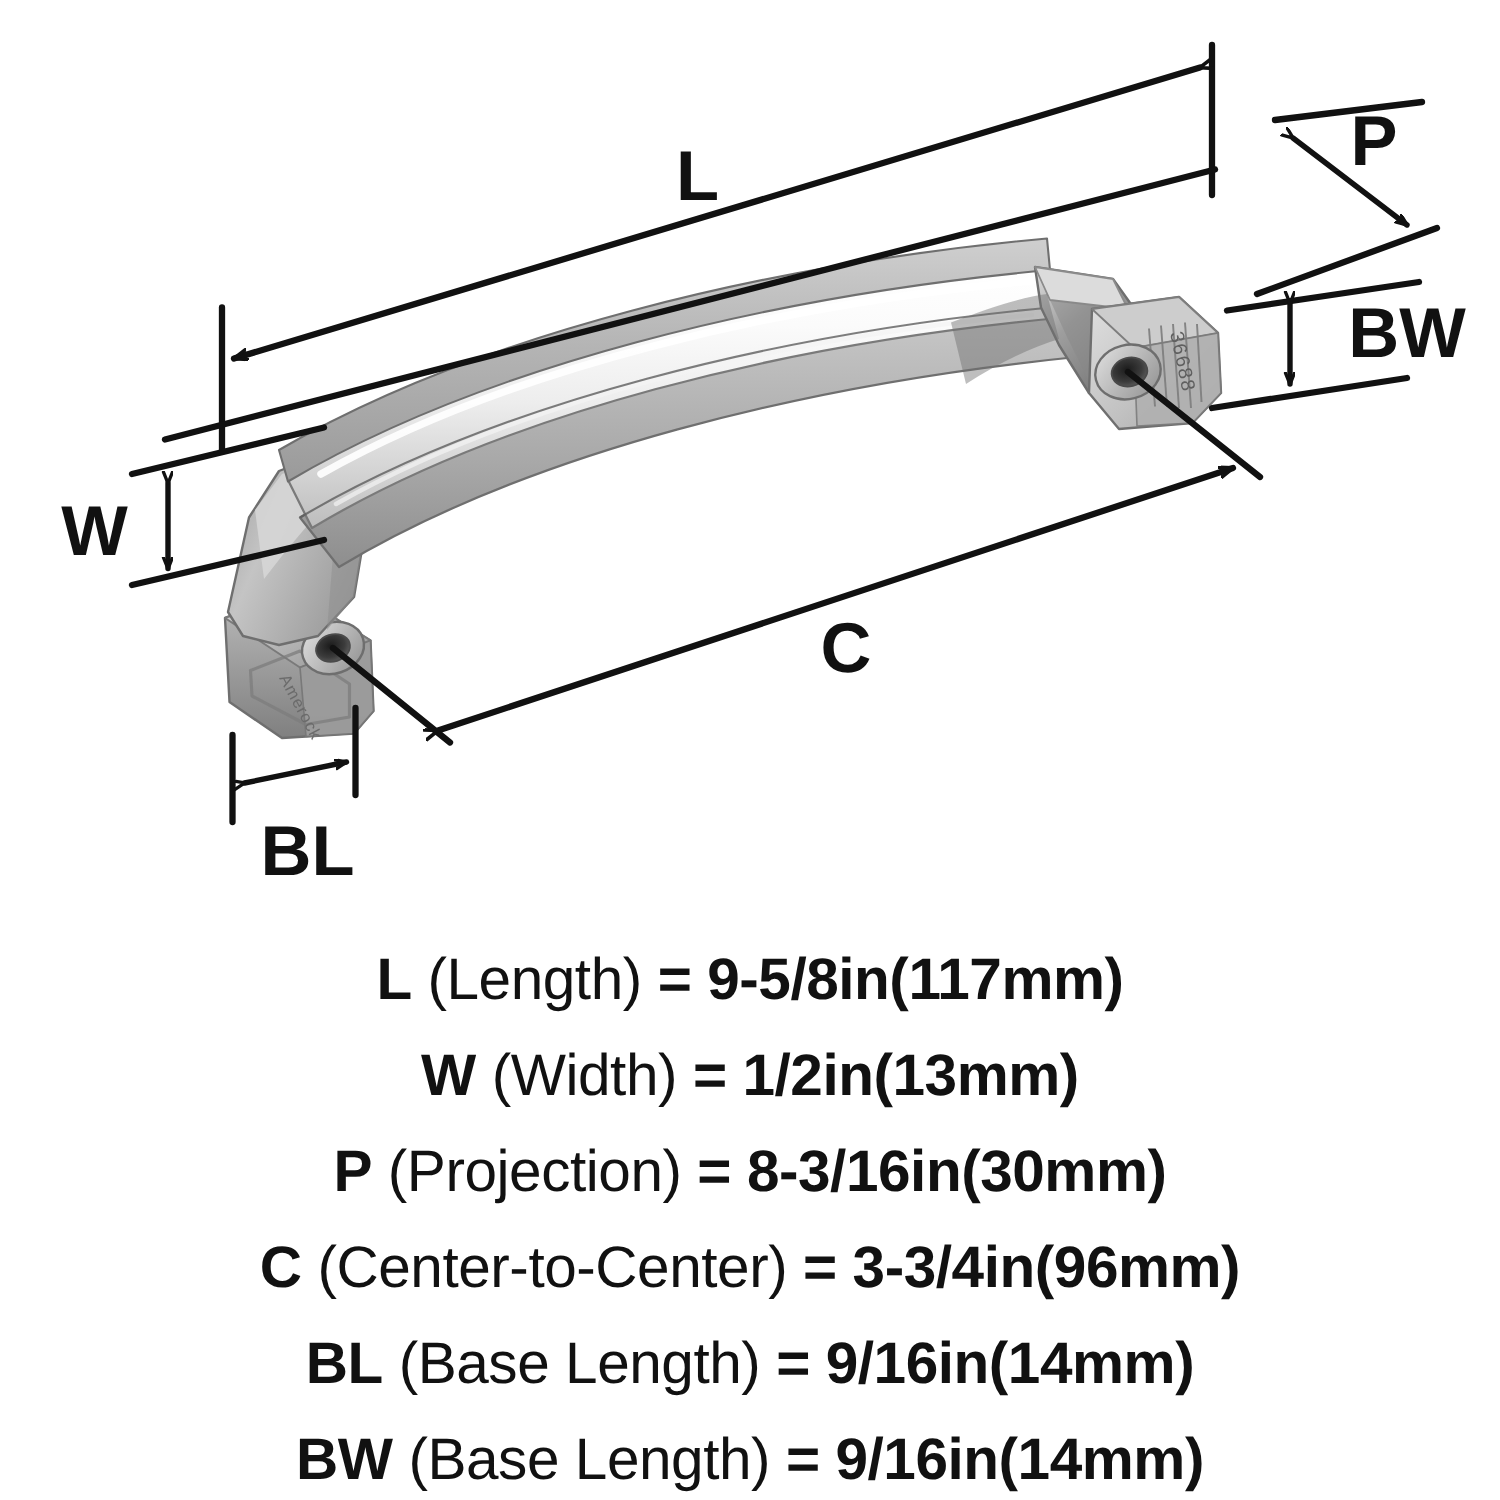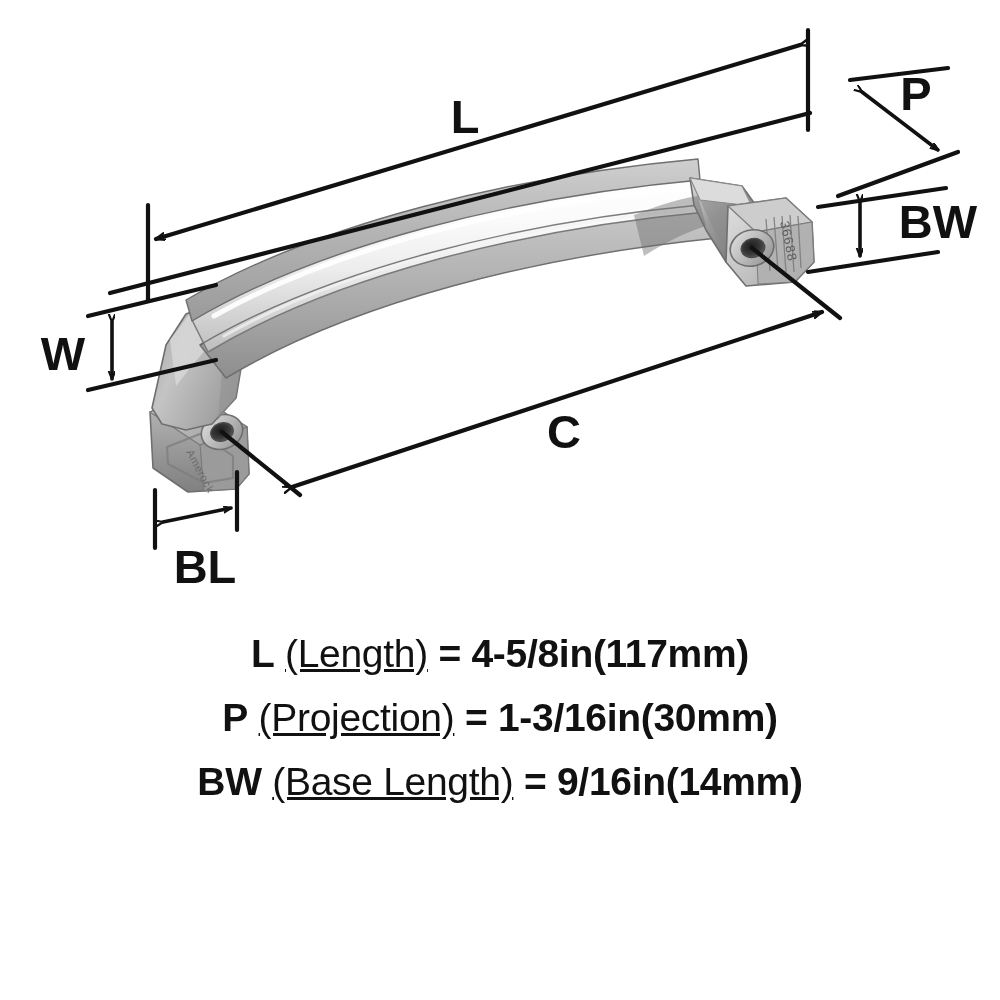--- a/index.html
+++ b/index.html
@@ -47,21 +47,20 @@
     white-space: nowrap;
     text-align: center;
     font-size: 39px;
     letter-spacing: -0.3px;
   }
   .spec-abbr {
     font-weight: bold;
   }
   .spec-name {
     font-weight: normal;
-    text-decoration: underline;
   }
   .spec-eq {
     font-weight: bold;
   }
   .spec-imperial {
     font-weight: bold;
   }
   .spec-metric {
     font-weight: bold;
   }
@@ -288,32 +287,50 @@
       </g>
     </svg>
   </div>
 
   <div id="spec-list">
 
     <div class="spec-line">
       <span class="spec-abbr">L</span>
       <span class="spec-name">(Length)</span>
       <span class="spec-eq">=</span>
-      <span class="spec-imperial">4-5/8in</span><span class="spec-metric">(117mm)</span>
-    </div>
-
+      <span class="spec-imperial">9-5/8in</span><span class="spec-metric">(117mm)</span>
+    </div>
+
+    <div class="spec-line">
+      <span class="spec-abbr">W</span>
+      <span class="spec-name">(Width)</span>
+      <span class="spec-eq">=</span>
+      <span class="spec-imperial">1/2in</span><span class="spec-metric">(13mm)</span>
+    </div>
 
     <div class="spec-line">
       <span class="spec-abbr">P</span>
       <span class="spec-name">(Projection)</span>
       <span class="spec-eq">=</span>
-      <span class="spec-imperial">1-3/16in</span><span class="spec-metric">(30mm)</span>
-    </div>
-
-
+      <span class="spec-imperial">8-3/16in</span><span class="spec-metric">(30mm)</span>
+    </div>
+
+    <div class="spec-line">
+      <span class="spec-abbr">C</span>
+      <span class="spec-name">(Center-to-Center)</span>
+      <span class="spec-eq">=</span>
+      <span class="spec-imperial">3-3/4in</span><span class="spec-metric">(96mm)</span>
+    </div>
+
+    <div class="spec-line">
+      <span class="spec-abbr">BL</span>
+      <span class="spec-name">(Base Length)</span>
+      <span class="spec-eq">=</span>
+      <span class="spec-imperial">9/16in</span><span class="spec-metric">(14mm)</span>
+    </div>
 
     <div class="spec-line">
       <span class="spec-abbr">BW</span>
       <span class="spec-name">(Base Length)</span>
       <span class="spec-eq">=</span>
       <span class="spec-imperial">9/16in</span><span class="spec-metric">(14mm)</span>
     </div>
 
   </div>
 </div>

